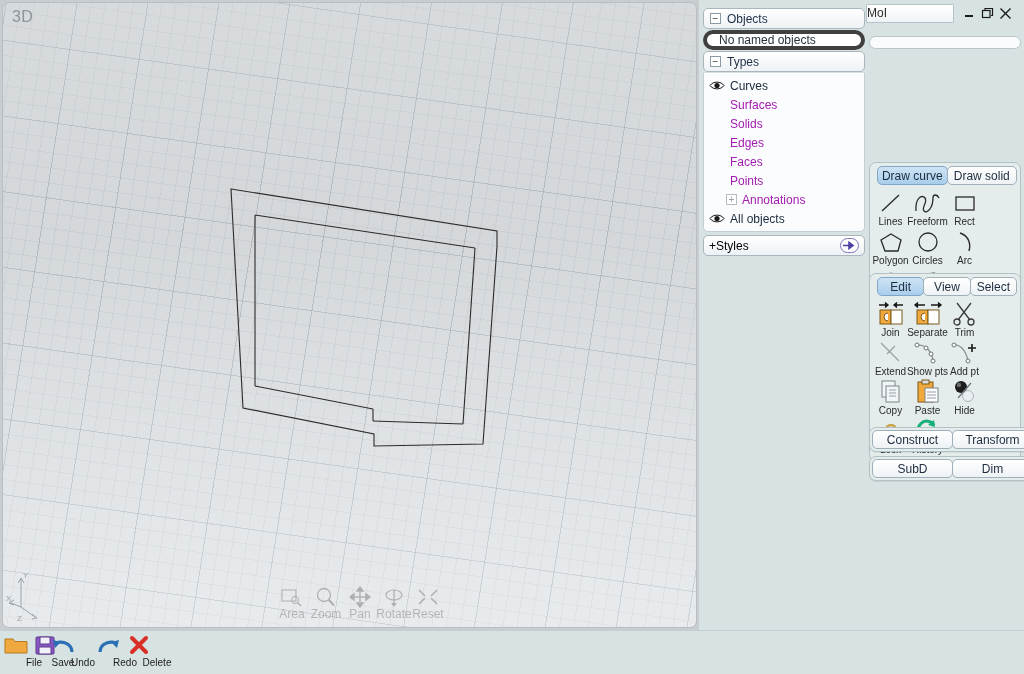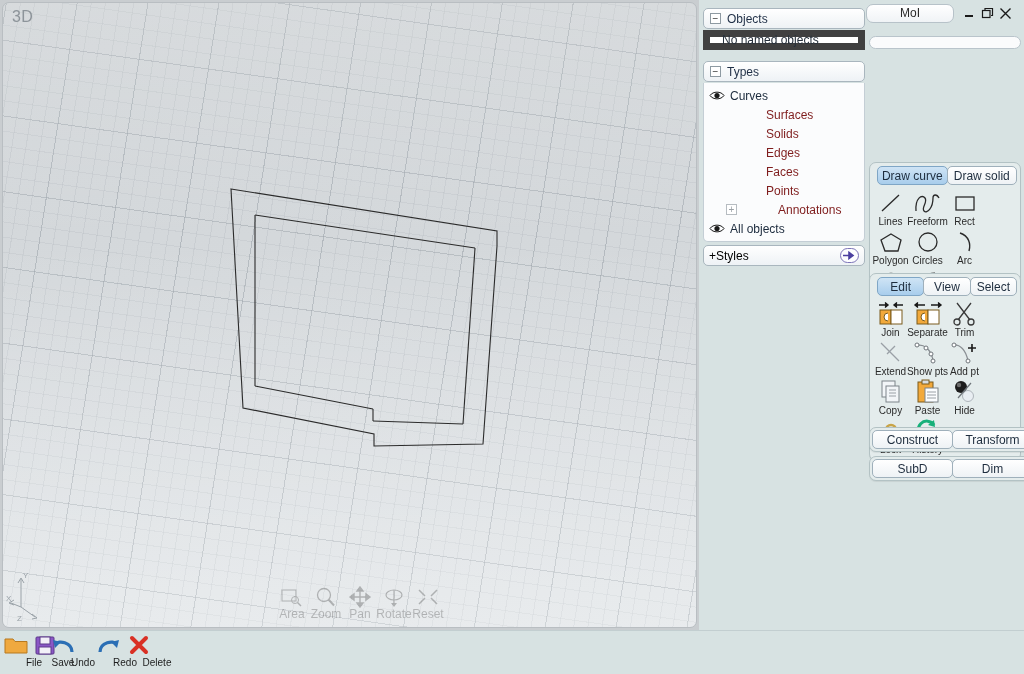--- a/index.html
+++ b/index.html
@@ -78,30 +78,30 @@
     box-shadow: inset 0 1px 0 #fff;
     background-image: linear-gradient(to bottom,#ffffff,#eef2f5);
   }
   .b-section .pm {
     width: 11px; height: 11px; line-height: 9px; text-align: center;
     border: 1px solid #8e9aa2; background: #fff; color: #333;
     font-size: 10px; margin-right: 6px; font-family: "Liberation Sans", sans-serif;
   }
   .b-section .sect-label { color: #1f2f46; font-size: 12px; }
   .b-plain {
-    background: #ffffff; border: 7px solid #404040; border-radius: 0;
+    background: #ffffff; border: 4px solid #404040; border-radius: 10px;
     height: 20px; display:flex; align-items:center; padding-left: 12px;
-    color: #27313c; margin-bottom: 11px; font-size: 12px;
+    color: #27313c; margin-bottom: 1px; font-size: 12px;
   }
   .b-list { background:#fbfcfd; border:1px solid #c4ced5; border-top:none; border-radius:0 0 5px 5px; padding: 3px 0 3px 0; }
   .b-row { height: 19px; display:flex; align-items:center; padding-left: 5px; }
   .b-row .eye { width: 16px; height: 11px; margin-right: 5px; }
   .b-row .b-txt { font-size: 12px; }
   .b-row.enabled .b-txt { color: #1b2a3c; }
-  .b-row.disabled .b-txt { color: #7f1d1d; margin-left: 36px; }
+  .b-row.disabled .b-txt { color: #a21caf; }
   .b-row.indent { padding-left: 22px; }
   .b-row .plusbox {
     width: 11px; height: 11px; line-height: 9px; text-align:center;
     border: 1px solid #b6bcc1; background:#fff; color:#9aa0a5; font-size:10px; margin-right: 5px;
   }
   .styles-row {
     background-image: linear-gradient(to bottom,#ffffff,#eef2f5);
     border: 1px solid #a9b6be; border-radius: 5px; height: 21px;
     display:flex; align-items:center; padding: 0 5px; margin-top: 3px;
     justify-content: space-between;
@@ -157,22 +157,22 @@
     flex: 1; text-align: center; font-size: 12px; color: #1e2d3e;
     height: 19px; line-height: 18px;
     border: 1px solid #9fb0bb; border-radius: 5px;
     background-image: linear-gradient(to bottom,#ffffff,#eef2f5);
   }
   .pair-btn + .pair-btn { margin-left: -1px; }
 
   
   #titlebar { position: absolute; right: 0; top: 0; width: 164px; height: 26px; display:flex; align-items:center; }
   #title-pill {
-    margin-left: 6px; width: 88px; height: 19px; line-height: 17px; text-align:center;
-    border: 1px solid #b7c2c9; border-radius: 7px;
+    margin-left: 6px; width: 88px; height: 19px; line-height: 17px; 
+    border: 1px solid #b7c2c9; border-radius: 1px;
     background-image: linear-gradient(to bottom,#ffffff,#f0f3f6);
     color: #2a2a2a; font-size: 12px;
   }
   .win-btn { width: 18px; height: 20px; display:flex; align-items:center; justify-content:center; }
 
   
   #bottombar {
     position: absolute; left: 0; bottom: 0; width: 1024px; height: 44px;
     background: #d7e2e2;
     border-top: 1px solid #c2ced0;

